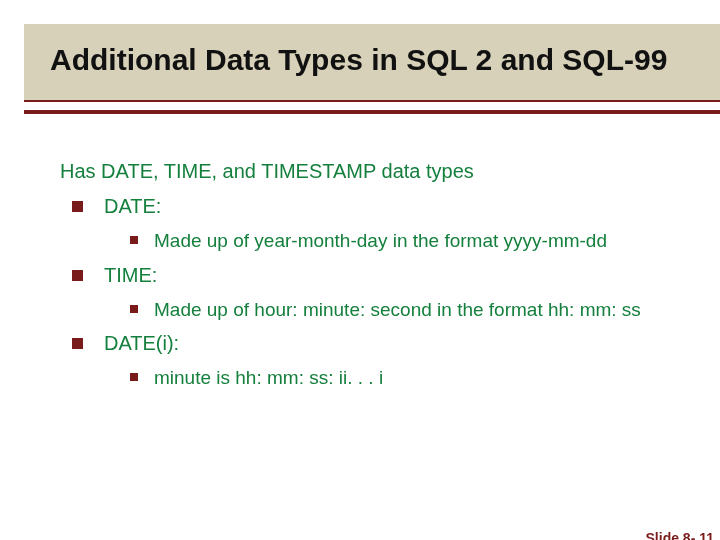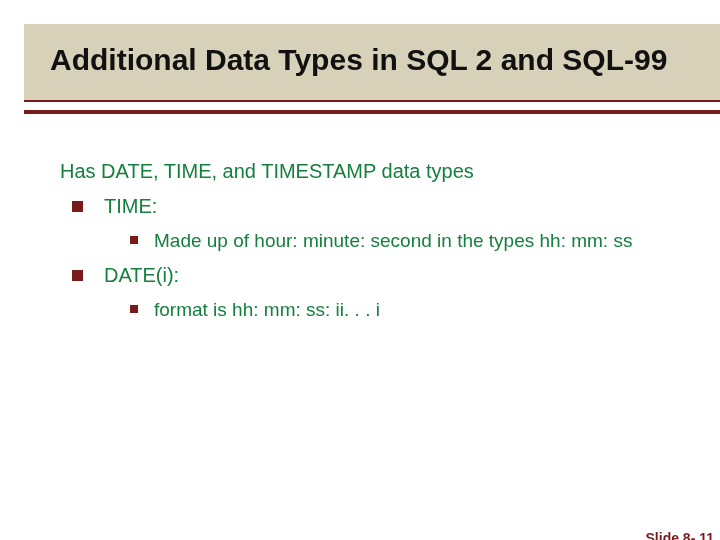--- a/index.html
+++ b/index.html
@@ -92,27 +92,33 @@
 <div class="title-band">
   <h1>Additional Data Types in SQL 2 and SQL-99</h1>
 </div>
 <div class="accent-rule"></div>
 <div class="spacer"></div>
 
 <div class="content">
   <div class="intro">Has DATE, TIME, and TIMESTAMP data types</div>
   <ul class="level1">
     <li>
+      <span>DATE:</span>
+      <ul class="level2">
+        <li>Made up of year-month-day in the format yyyy-mm-dd</li>
+      </ul>
+    </li>
+    <li>
       <span>TIME:</span>
       <ul class="level2">
-        <li>Made up of hour: minute: second in the types hh: mm: ss</li>
+        <li>Made up of hour: minute: second in the format hh: mm: ss</li>
       </ul>
     </li>
     <li>
       <span>DATE(i):</span>
       <ul class="level2">
-        <li>format is hh: mm: ss: ii. . . i</li>
+        <li>minute is hh: mm: ss: ii. . . i</li>
       </ul>
     </li>
   </ul>
 </div>
 
 <div class="slide-num">Slide 8- 11</div>
 
 </body></html>

